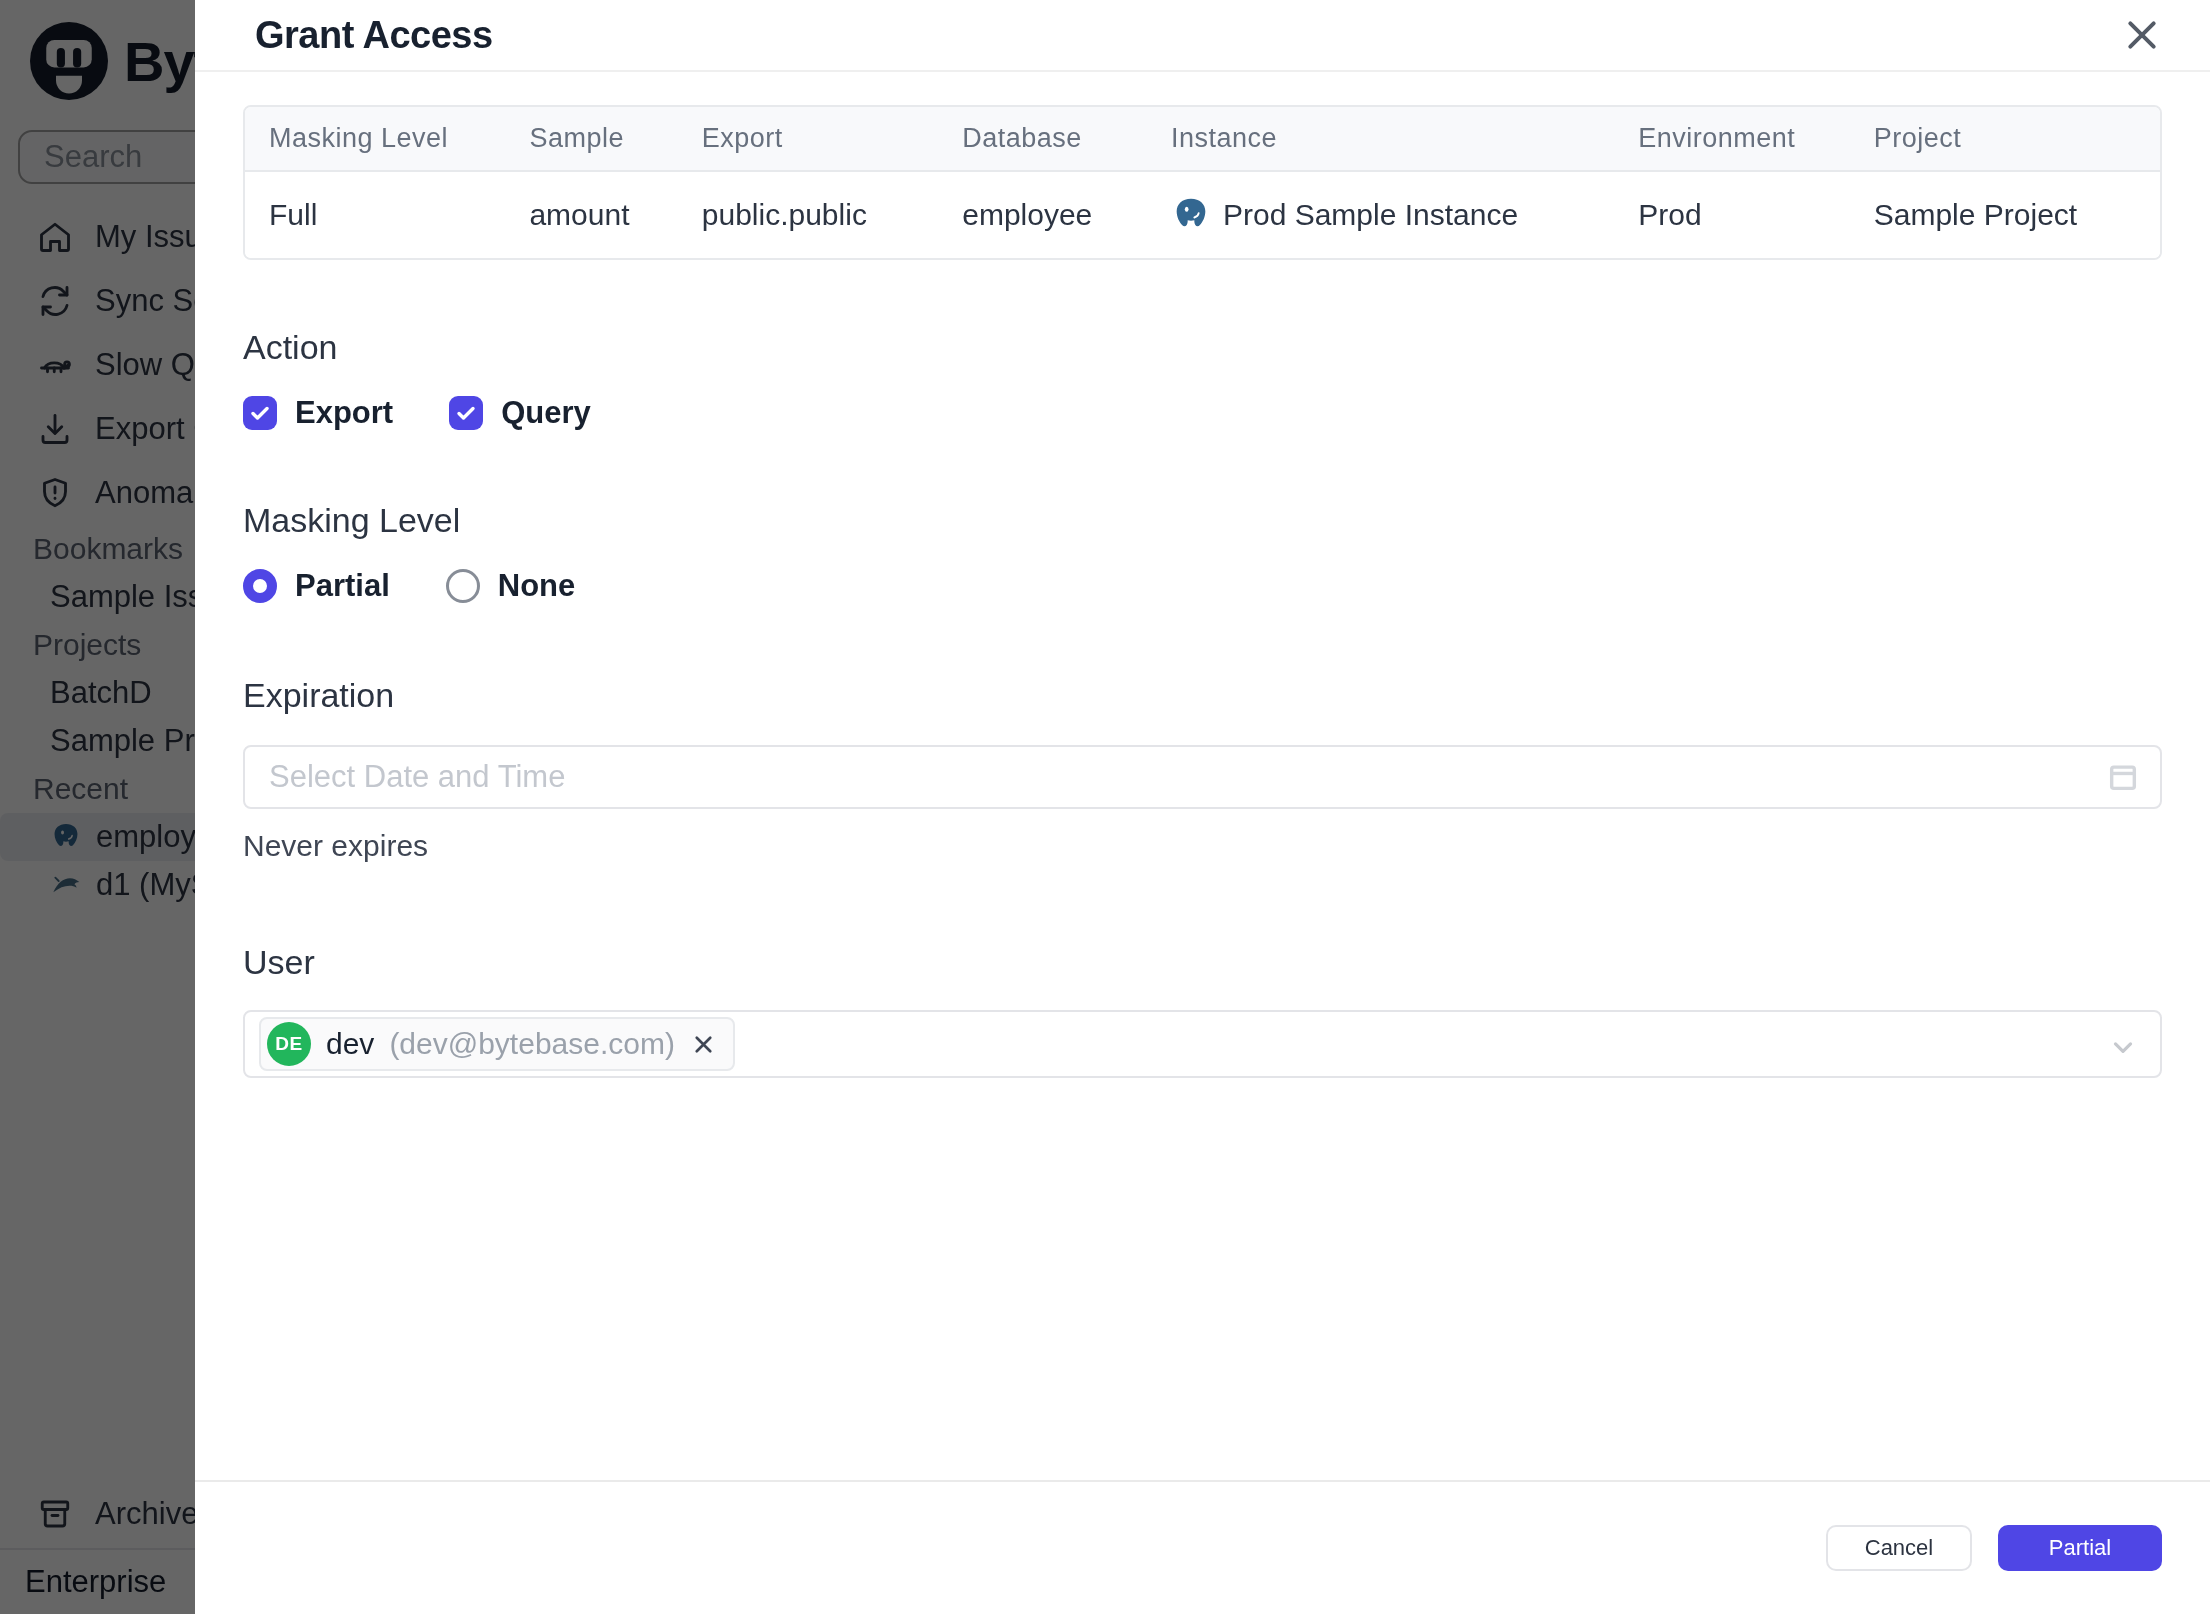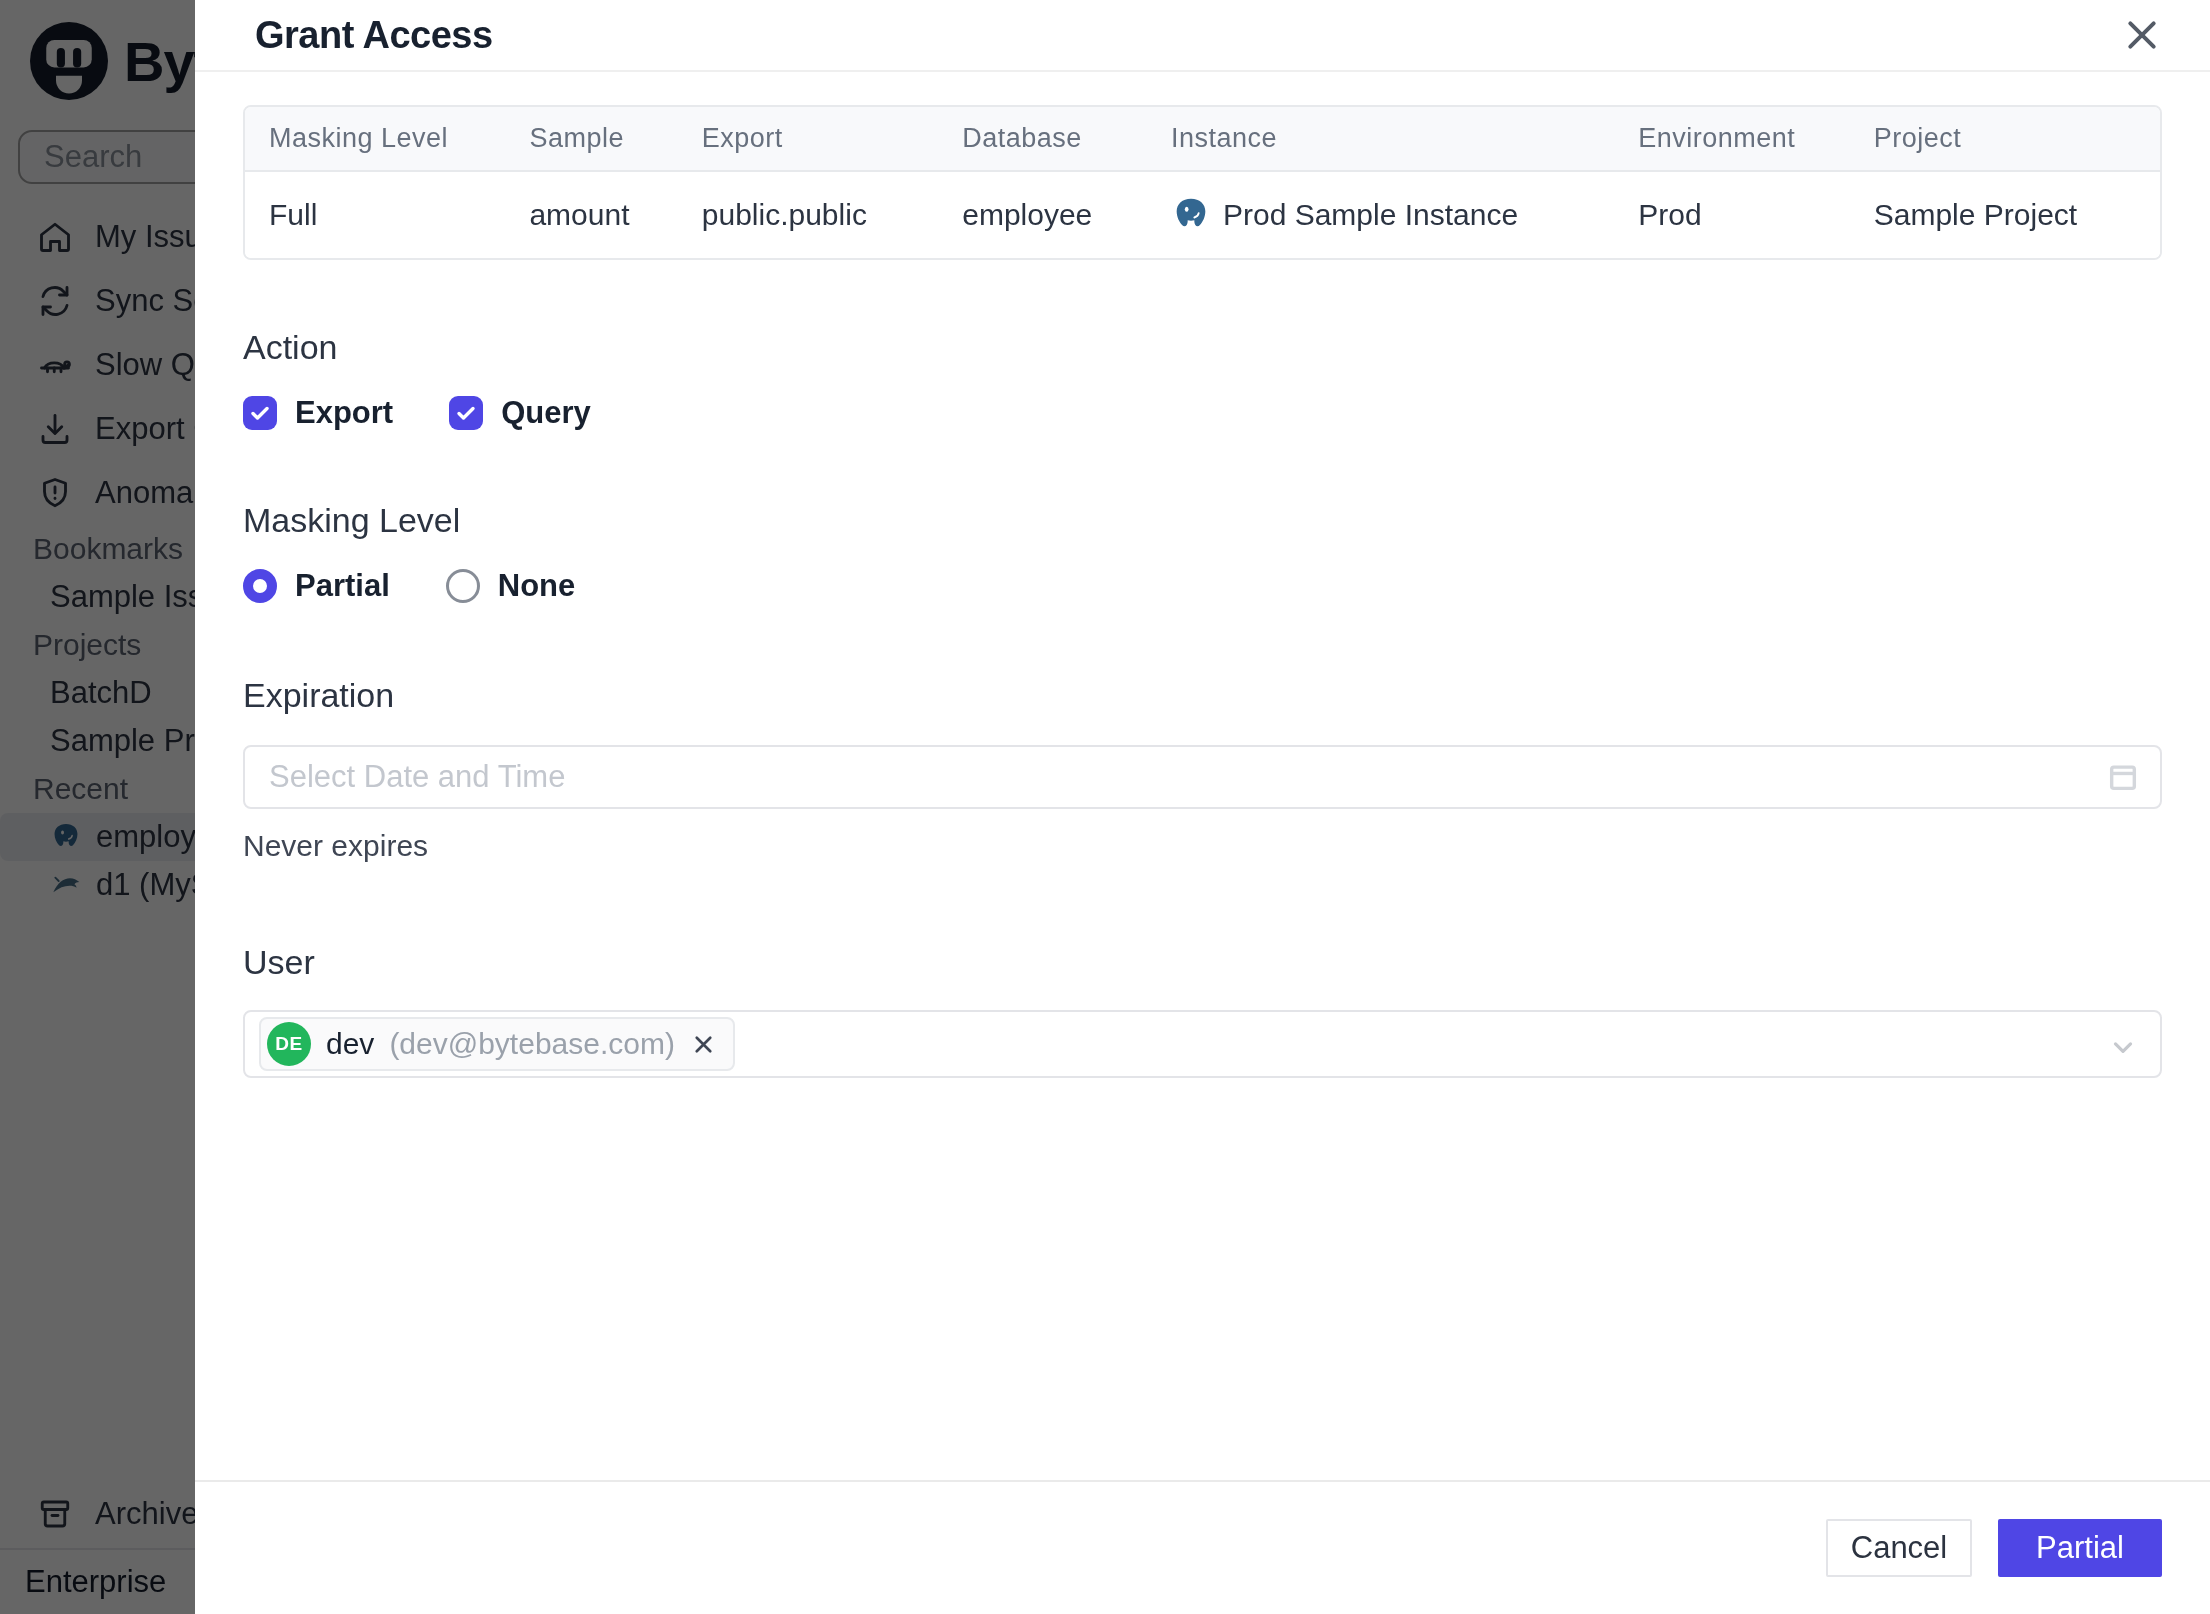--- a/index.html
+++ b/index.html
@@ -72,21 +72,21 @@
   .user-field { position:relative; margin-top:28px; height:68px; border:2px solid #e3e4e8; border-radius:8px; display:flex; align-items:center; padding:0 60px 0 14px; background:#fff; }
   .user-tag { height:54px; background:#fafafb; border:2px solid #e7e9ec; border-radius:8px; display:flex; align-items:center; gap:15px; padding:0 16px 0 6px; }
   .avatar { width:44px; height:44px; border-radius:50%; background:#22b65c; color:#fff; font-size:19px; font-weight:700; display:flex; align-items:center; justify-content:center; letter-spacing:0.5px; }
   .user-name { font-size:30px; color:#18212f; }
   .user-email { font-size:30px; color:#9aa1ab; }
   .tag-x svg { width:27px; height:27px; stroke:#3f4654; stroke-width:2.4; stroke-linecap:round; display:block; }
   .user-chevron { position:absolute; right:22px; top:20px; width:30px; height:30px; stroke:#c6c9ce; fill:none; stroke-width:2.6; stroke-linecap:round; stroke-linejoin:round; }
 
   
   .m-footer { flex:0 0 auto; height:134px; border-top:2px solid #eaeaea; display:flex; align-items:center; justify-content:flex-end; gap:26px; padding:0 48px; background:#fff; }
-  .btn { height:58px; border-radius:2px; font-size:31px; display:flex; align-items:center; justify-content:center; cursor:pointer; font-family:inherit; }
+  .btn { height:46px; border-radius:10px; font-size:22px; display:flex; align-items:center; justify-content:center; cursor:pointer; font-family:inherit; }
   .btn-cancel { width:146px; background:#fff; border:2px solid #e3e4e8; color:#2c3340; }
   .btn-confirm { width:164px; background:#4f46e5; border:none; color:#fff; font-weight:500; }
 </style>
 </head>
 <body>
 
 <div class="sidebar">
   <div class="sb-logo">
     <svg viewBox="0 0 48 48">
       <circle cx="24" cy="24" r="24" fill="#141c2b"></circle>

